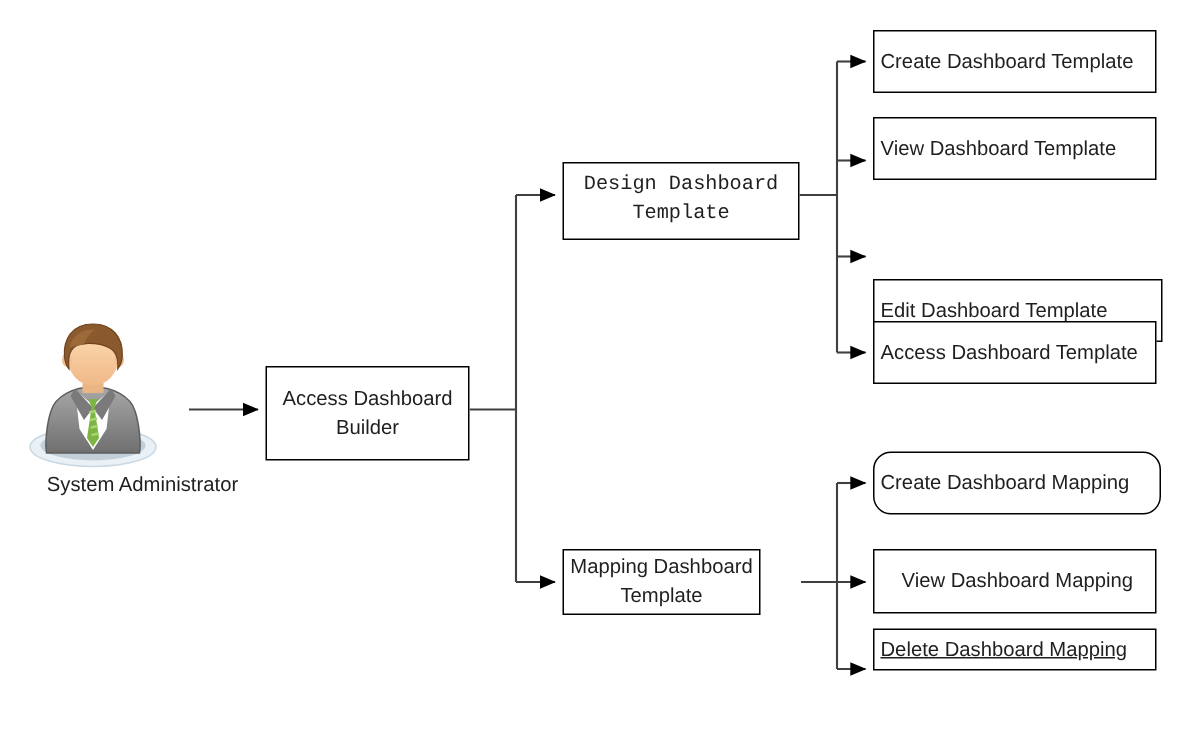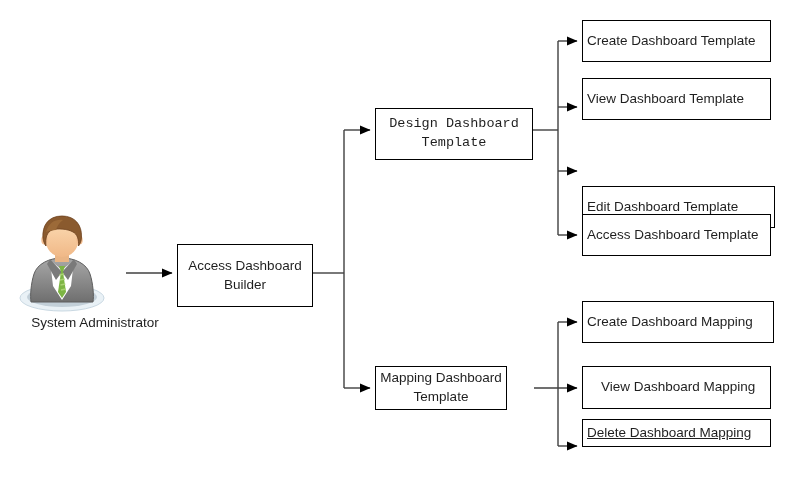--- a/index.html
+++ b/index.html
@@ -35,21 +35,21 @@
     padding: 2px 4px;
   }
   
   .n-access  { left: 177px; top: 244px; width: 136px; height: 63px; }
   .n-design  { left: 375px; top: 108px; width: 158px; height: 52px; font-family: Liberation Mono, monospace; }
   .n-mapping { left: 375px; top: 366px; width: 132px; height: 44px; }
   .n-t-create { left: 582px; top: 20px;  width: 189px; height: 42px; }
   .n-t-view   { left: 582px; top: 78px;  width: 189px; height: 42px; }
   .n-t-edit   { left: 582px; top: 150px; width: 193px; height: 42px; margin-top: 36px; }
   .n-t-delete { left: 582px; top: 214px; width: 189px; height: 42px; }
-  .n-m-create { left: 582px; top: 301px; width: 192px; height: 42px; }
+  .n-m-create { left: 582px; top: 301px; width: 192px; height: 42px; border-radius: 12px; }
   .n-m-view   { left: 582px; top: 366px; width: 189px; height: 43px; padding-left: 18px; }
   .n-m-delete { left: 582px; top: 419px; width: 189px; height: 28px; text-decoration: underline; }
 
   .actor {
     position: absolute;
     left: 0; top: 208px;
     width: 158px;
     display: flex;
     flex-direction: column;
     margin-left: 16px;

